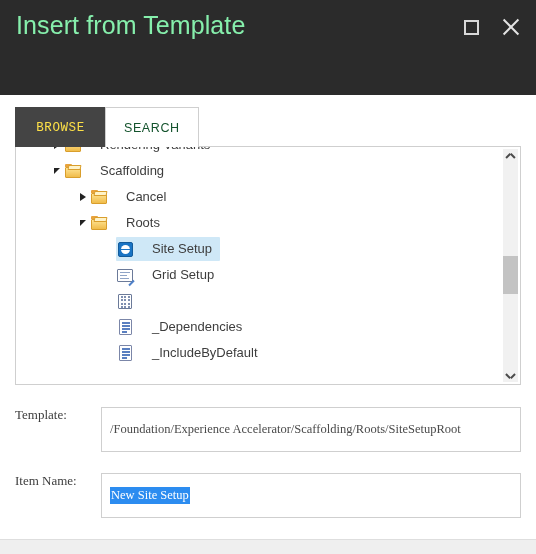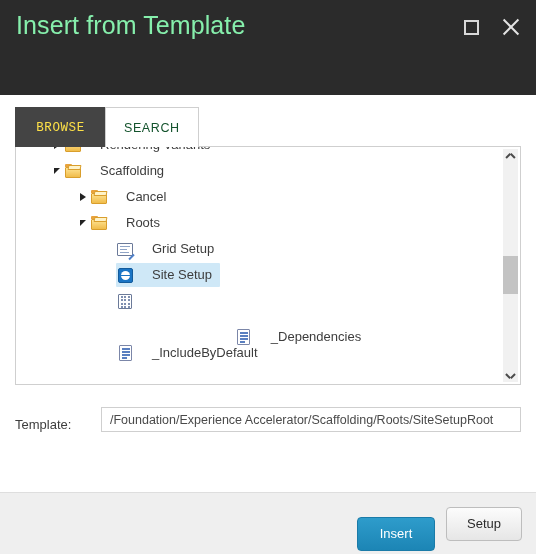--- a/index.html
+++ b/index.html
@@ -331,32 +331,33 @@
     background: #c3c3c3;
     cursor: pointer;
   }
 
   
   .form {
     margin-top: 22px;
   }
   .form-row {
     display: flex;
-    align-items: flex-end;
+    align-items: flex-start;
     margin-bottom: 21px;
+    font-family: Liberation Serif, serif;
   }
   .form-label {
     width: 86px;
     flex: 0 0 86px;
     font-size: 13px;
     color: #3d3d3d;
   }
   .form-input {
     flex: 1 1 auto;
-    height: 25px;
+    height: 45px;
     border: 1px solid #cfcfcf;
     background: #ffffff;
     display: flex;
     align-items: center;
     padding: 0 8px;
     font-size: 12.5px;
     color: #4a4a4a;
     overflow: hidden;
     white-space: nowrap;
     cursor: text;
@@ -481,41 +482,41 @@
                 <span class="nodeicon">
                   <span class="ico-folder">
                     <span class="tabtop"></span>
                     <span class="body"></span>
                     <span class="flap"></span>
                   </span>
                 </span>
                 <span class="label">Roots</span>
               </span>
             </div>
+            <div class="tree-row selected" style="padding-left: 86px;">
+              <span class="twisty"></span>
+              <span class="rowhit">
+                <span class="nodeicon">
+                  <span class="ico-globe"></span>
+                </span>
+                <span class="label">Site Setup</span>
+              </span>
+            </div>
             <div class="tree-row" style="padding-left: 86px;">
               <span class="twisty"></span>
               <span class="rowhit">
                 <span class="nodeicon">
                   <span class="ico-grid">
                     <span class="ln l1"></span>
                     <span class="ln l2"></span>
                     <span class="ln l3"></span>
                     <span class="pen"></span>
                   </span>
                 </span>
                 <span class="label">Grid Setup</span>
-              </span>
-            </div>
-            <div class="tree-row selected" style="padding-left: 86px;">
-              <span class="twisty"></span>
-              <span class="rowhit">
-                <span class="nodeicon">
-                  <span class="ico-globe"></span>
-                </span>
-                <span class="label">Site Setup</span>
               </span>
             </div>
             <div class="tree-row" style="padding-left: 86px;">
               <span class="twisty"></span>
               <span class="rowhit">
                 <span class="nodeicon">
                   <span class="ico-building">
                     <span class="w" style="left:1.6px;top:1.6px"></span>
                     <span class="w" style="left:5.2px;top:1.6px"></span>
                     <span class="w" style="left:8.8px;top:1.6px"></span>
@@ -525,21 +526,21 @@
                     <span class="w" style="left:1.6px;top:8.2px"></span>
                     <span class="w" style="left:5.2px;top:8.2px"></span>
                     <span class="w" style="left:8.8px;top:8.2px"></span>
                     <span class="w" style="left:1.6px;top:11.499999999999998px"></span>
                     <span class="w" style="left:5.2px;top:11.499999999999998px"></span>
                     <span class="w" style="left:8.8px;top:11.499999999999998px"></span>
                   </span>
                 </span>
               </span>
             </div>
-            <div class="tree-row" style="padding-left: 86px; flex-direction: column;">
+            <div class="tree-row" style="padding-left: 86px;">
               <span class="twisty"></span>
               <span class="rowhit">
                 <span class="nodeicon">
                   <span class="ico-doc">
                     <span class="dln d1"></span>
                     <span class="dln d2"></span>
                     <span class="dln d3"></span>
                     <span class="dln d4"></span>
                   </span>
                 </span>
@@ -572,20 +573,26 @@
           <span class="sb-down"></span>
         </div>
       </div>
     </div>
 
     <div class="form">
       <div class="form-row">
         <div class="form-label">Template:</div>
         <div class="form-input" placeholder="">/Foundation/Experience Accelerator/Scaffolding/Roots/SiteSetupRoot</div>
       </div>
+      <div class="form-row">
+        <div class="form-label">Item Name:</div>
+        <div class="form-input">
+          <span class="sel-text">New Site Setup</span>
+        </div>
+      </div>
     </div>
 
   </div>
 
   <div class="dlg-footer">
     <div class="btn btn-primary">Insert</div>
     <div class="btn btn-secondary">Setup</div>
   </div>
 
 </div>

